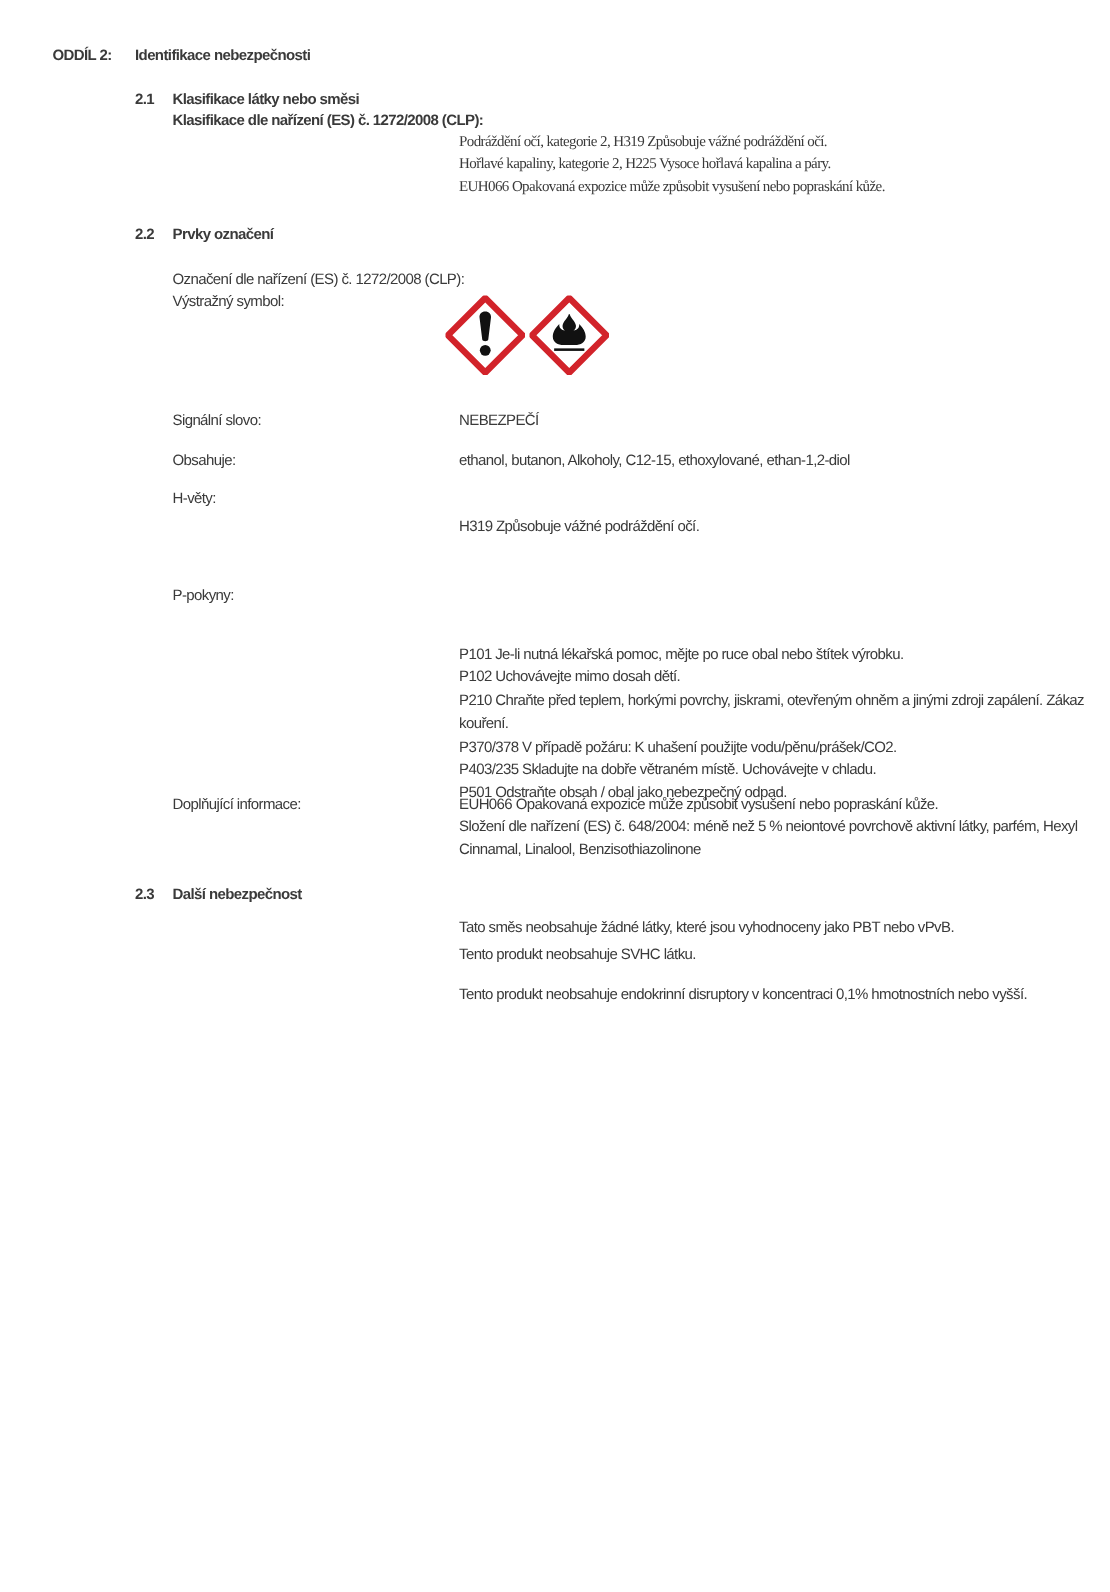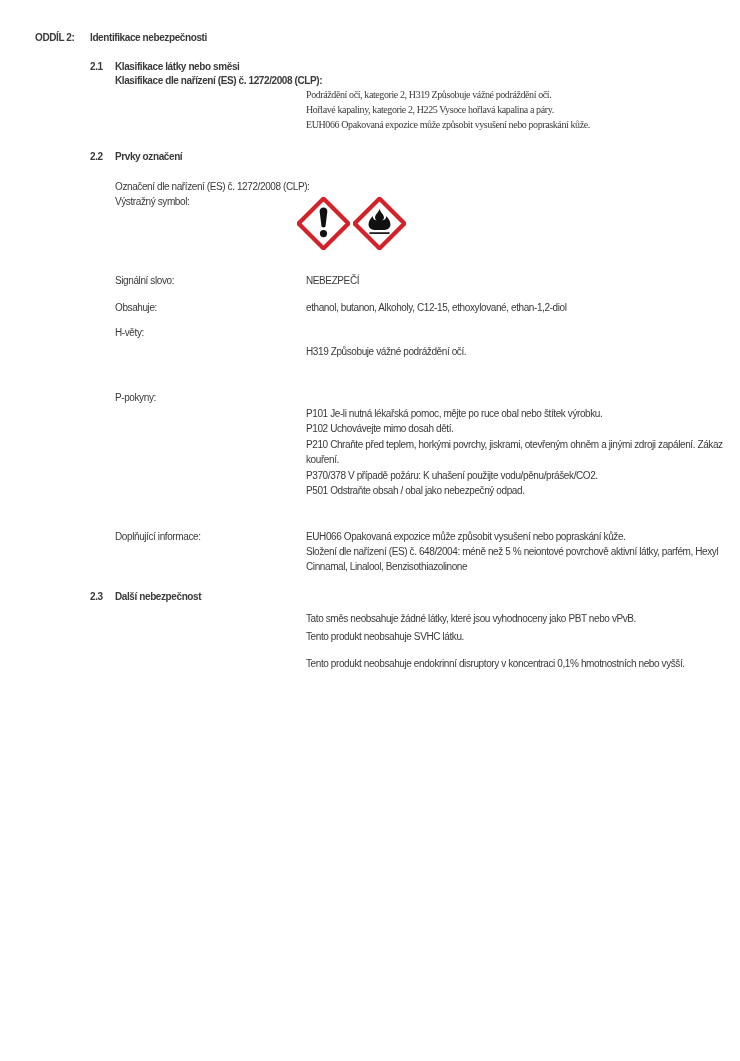--- a/index.html
+++ b/index.html
@@ -67,25 +67,26 @@
 
   <div class="abs lbl" style="top:300px;">Obsahuje:</div>
   <div class="abs val" style="top:300px;">ethanol, butanon, Alkoholy, C12-15, ethoxylované, ethan-1,2-diol</div>
 
   <div class="abs lbl" style="top:325px;">H-věty:</div>
   <div class="abs val" style="top:344px;">
     <div>H319 Způsobuje vážné podráždění očí.</div>
   </div>
 
   <div class="abs lbl" style="top:390px;">P-pokyny:</div>
-  <div class="abs val p-lines" style="top:406px;">
+  <div class="abs val p-lines" style="top:429px;">
     <div>P101 Je-li nutná lékařská pomoc, mějte po ruce obal nebo štítek výrobku.</div>
     <div>P102 Uchovávejte mimo dosah dětí.</div>
     <div>P210 Chraňte před teplem, horkými povrchy, jiskrami, otevřeným ohněm a jinými zdroji zapálení. Zákaz kouření.</div>
     <div>P370/378 V případě požáru: K uhašení použijte vodu/pěnu/prášek/CO2.</div>
+    <div>P403/235 Skladujte na dobře větraném místě. Uchovávejte v chladu.</div>
     <div>P501 Odstraňte obsah / obal jako nebezpečný odpad.</div>
   </div>
 
   <div class="abs lbl" style="top:529px;">Doplňující informace:</div>
   <div class="abs val sup-lines" style="top:529px;">
     <div>EUH066 Opakovaná expozice může způsobit vysušení nebo popraskání kůže.</div>
     <div>Složení dle nařízení (ES) č. 648/2004: méně než 5 % neiontové povrchově aktivní látky, parfém, Hexyl Cinnamal, Linalool, Benzisothiazolinone</div>
   </div>
 
   <div class="abs b num" style="top:589px;">2.3</div>

